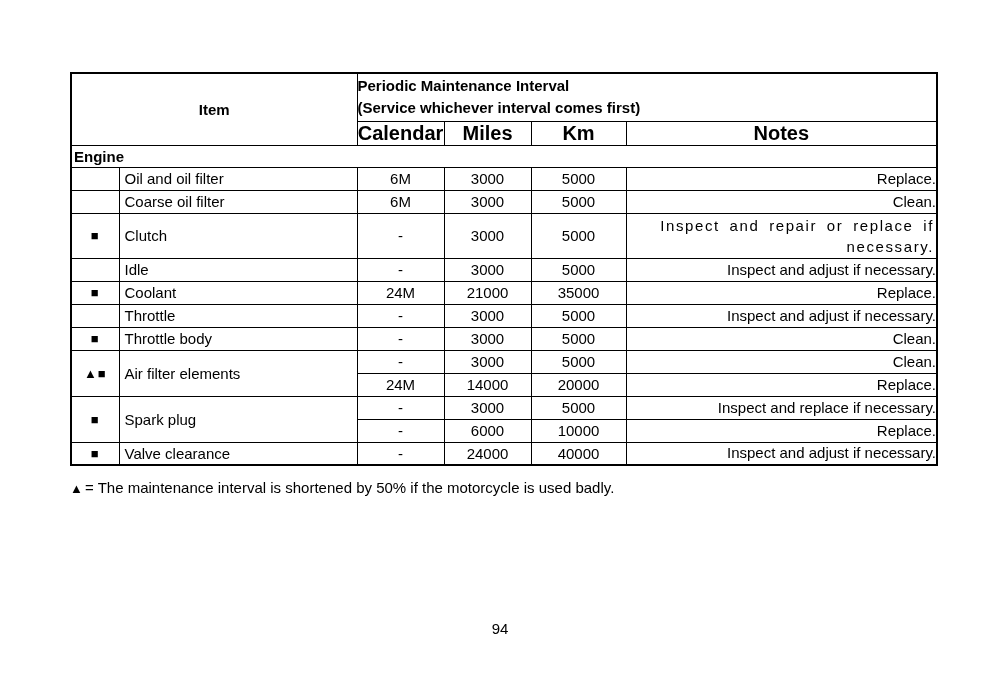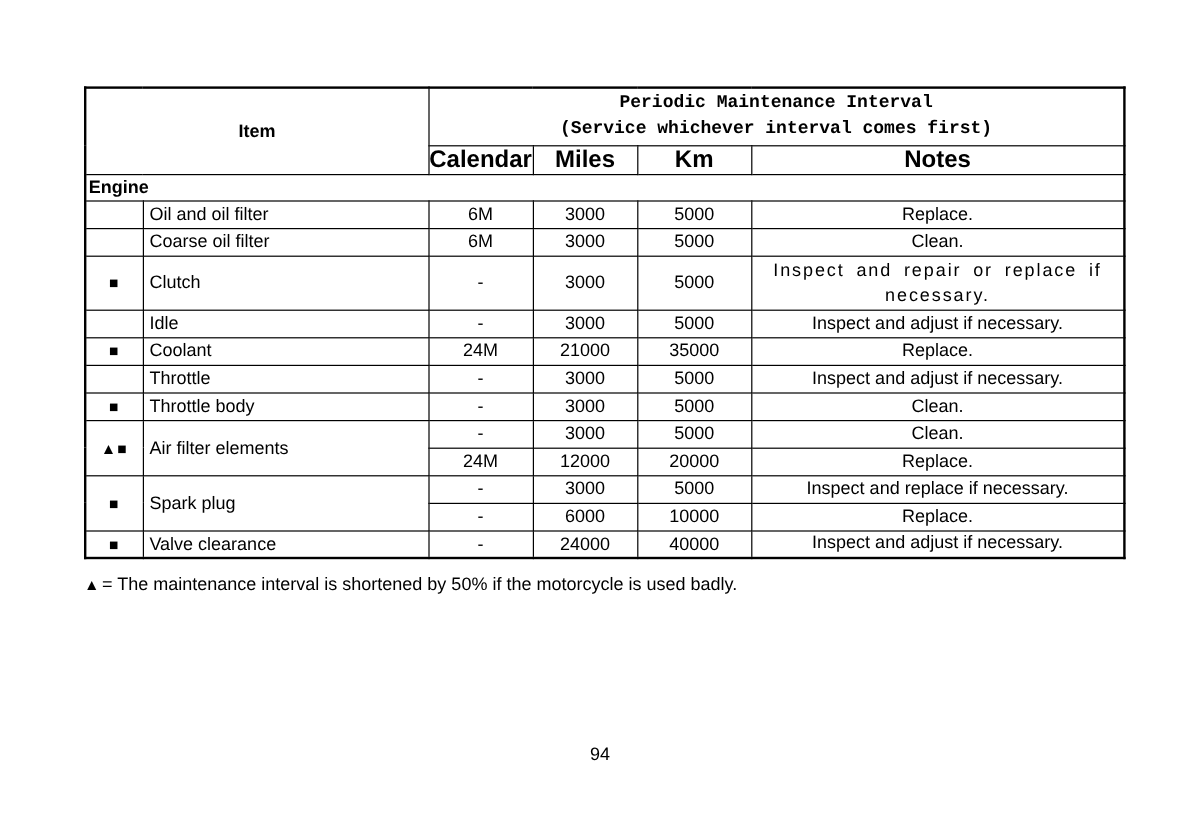--- a/index.html
+++ b/index.html
@@ -24,39 +24,39 @@
     table-layout: fixed;
     font-size: 15px;
     border: 2px solid #000;
   }
   table.maint th, table.maint td {
     border: 1.5px solid #000;
     vertical-align: middle;
     overflow: hidden;
   }
   th.item-head { font-weight: bold; text-align: center; font-size: 15px; margin-top: 16px; }
-  th.interval-head { font-weight: bold; text-align: center; height: 48px; font-family: Liberation Mono, monospace; }
+  th.interval-head { font-weight: bold; text-align: left; height: 48px; }
   th.interval-head .l1, th.interval-head .l2 { display: block; line-height: 22px; }
   tr.colhead th { font-weight: bold; text-align: center; height: 23px; font-size: 20px; }
   td.section {
     font-weight: bold;
     text-align: left;
     padding-left: 2px;
     height: 22px;
     font-size: 15px;
   }
   td.sym {
     text-align: center;
     font-size: 13px;
     letter-spacing: 1px;
     line-height: 1;
   }
   td.item { text-align: left; padding-left: 5px; height: 23px; margin-left: 14px; }
   td.num { text-align: center; height: 23px; }
-  td.notes { text-align: center; height: 23px; line-height: 20px; }
+  td.notes { text-align: right; height: 23px; line-height: 20px; }
   td.notes.spread {
     letter-spacing: 1.6px;
     word-spacing: 4px;
     line-height: 21px;
     padding: 1px 2px;
   }
   .footnotes { margin-top: 11px; }
   .footnote { font-size: 15px; line-height: 22px; white-space: nowrap; }
   .fn-sym { display: inline-block; width: 15px; text-align: left; }
   .fn-sym.tri { font-size: 13px; }
@@ -164,21 +164,21 @@
         <tr>
           <td class="sym" rowspan="2">▲■</td>
           <td class="item" rowspan="2">Air filter elements</td>
           <td class="num">-</td>
           <td class="num">3000</td>
           <td class="num">5000</td>
           <td class="notes">Clean.</td>
         </tr>
         <tr>
           <td class="num">24M</td>
-          <td class="num">12000</td>
+          <td class="num">14000</td>
           <td class="num">20000</td>
           <td class="notes">Replace.</td>
         </tr>
         <tr>
           <td class="sym" rowspan="2">■</td>
           <td class="item" rowspan="2">Spark plug</td>
           <td class="num">-</td>
           <td class="num">3000</td>
           <td class="num">5000</td>
           <td class="notes">Inspect and replace if necessary.</td>

